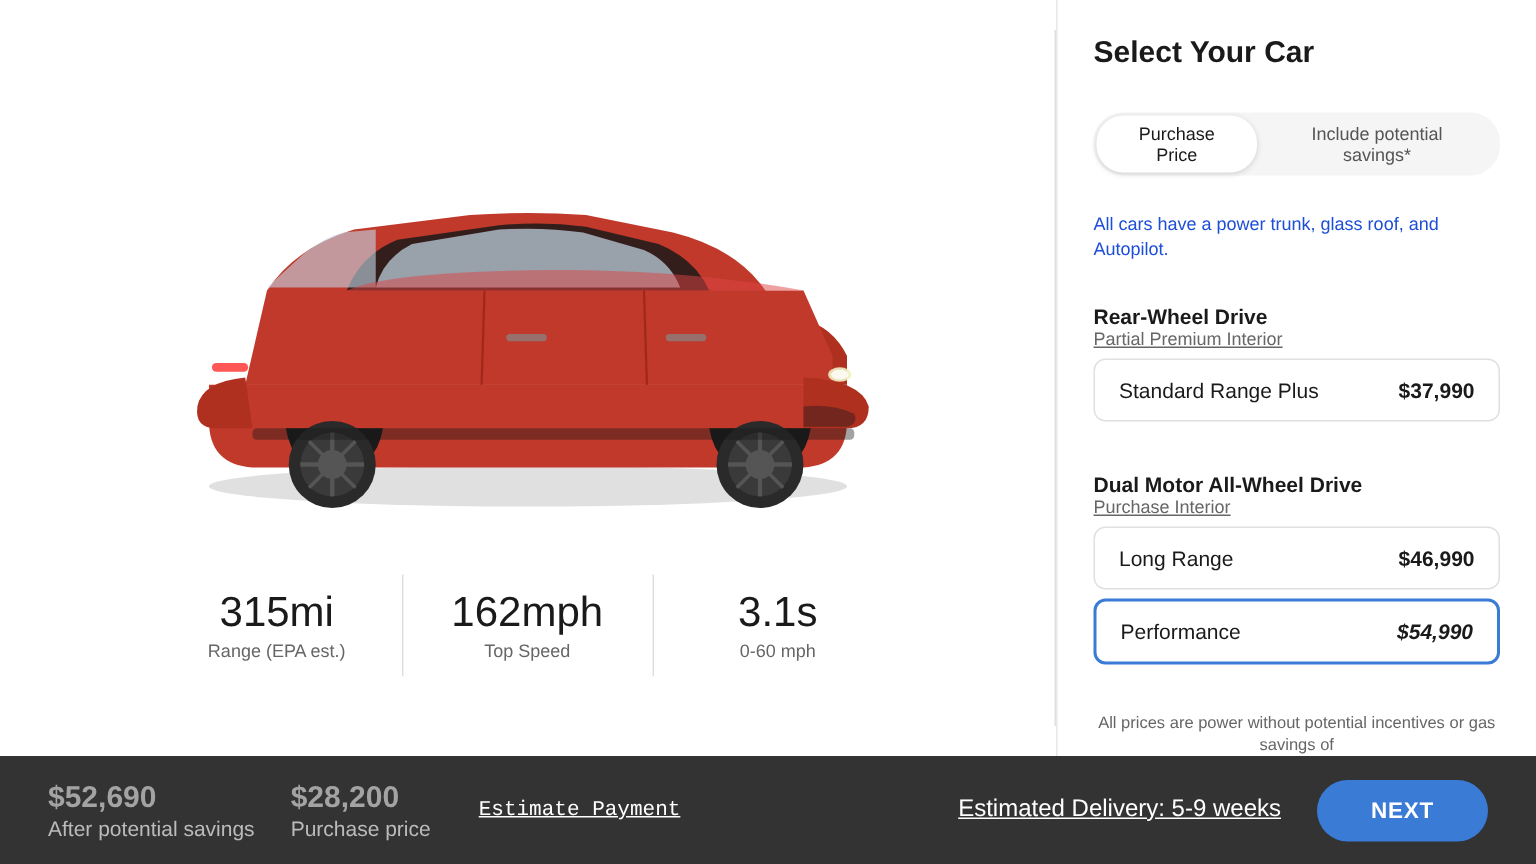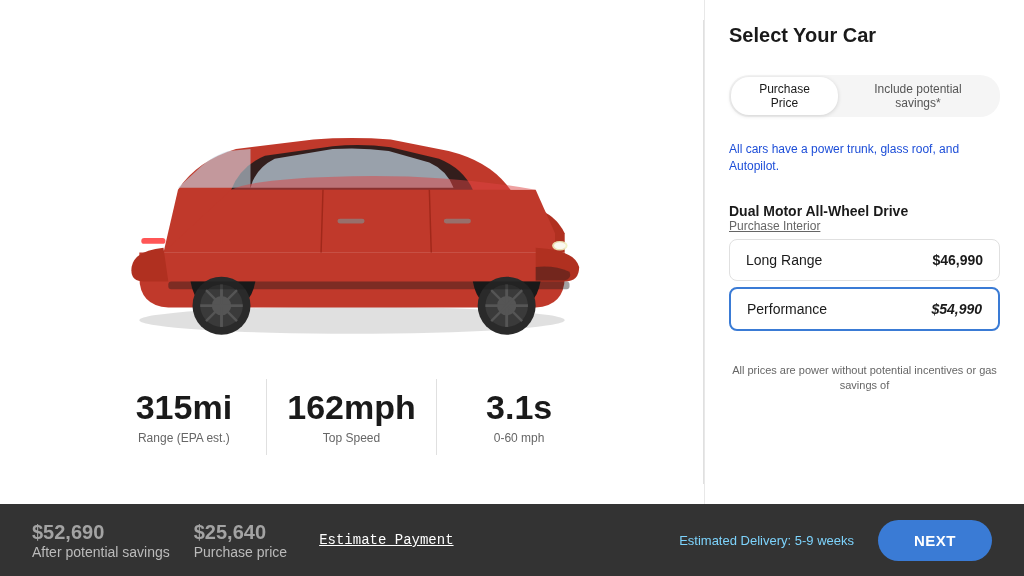--- a/index.html
+++ b/index.html
@@ -51,22 +51,22 @@
       flex: 1;
       text-align: center;
       padding: 10px 20px;
     }
 
     .stat-item + .stat-item {
       border-left: 1px solid #e0e0e0;
     }
 
     .stat-value {
-      font-size: 34px;
-      font-weight: 700;
+      font-size: 28px;
+      font-weight: 400;
       color: #1a1a1a;
       line-height: 1.1;
     }
 
     .stat-label {
       font-size: 12px;
       color: #666;
       margin-top: 4px;
     }
 
@@ -219,22 +219,23 @@
       text-decoration: underline;
       cursor: pointer;
       font-weight: 500;
       margin-left: 8px;
       font-family: Liberation Mono, monospace;
     }
 
     .spacer { flex: 1; }
 
     .delivery-link {
-      font-size: 13px;
-      color: #7dd3fc;
+      font-size: 16px;
+      color: #ffffff;
+      text-decoration: underline;
       cursor: pointer;
     }
 
     .next-btn {
       background: #3a7bd5;
       color: #fff;
       border: none;
       border-radius: 25px;
       padding: 12px 36px;
       font-size: 15px;
@@ -333,20 +334,28 @@
   <div class="right-panel">
     <h2 class="section-title">Select Your Car</h2>
 
     <div class="toggle-group">
       <button class="toggle-btn active">Purchase Price</button>
       <button class="toggle-btn inactive">Include potential savings*</button>
     </div>
 
     <p class="feature-note">All cars have a power trunk, glass roof, and Autopilot.</p>
 
+    <div>
+      <div class="drive-section-title">Rear-Wheel Drive</div>
+      <div class="interior-label">Partial Premium Interior</div>
+      <button class="car-option-btn">
+        <span class="option-name">Standard Range Plus</span>
+        <span class="option-price">$37,990</span>
+      </button>
+    </div>
 
     <div>
       <div class="drive-section-title">Dual Motor All-Wheel Drive</div>
       <div class="interior-label">Purchase Interior</div>
       <button class="car-option-btn">
         <span class="option-name">Long Range</span>
         <span class="option-price">$46,990</span>
       </button>
       <button class="car-option-btn selected">
         <span class="option-name">Performance</span>
@@ -358,21 +367,21 @@
   </div>
 </div>
 
 <div class="bottom-bar">
   <div class="price-block">
     <span class="price-main">$52,690</span>
     <span class="price-sub">After potential savings</span>
   </div>
 
   <div class="price-block">
-    <span class="price-main">$25,640</span>
+    <span class="price-main">$28,200</span>
     <span class="price-sub">Purchase price</span>
   </div>
 
   <span class="estimate-payment-link">Estimate Payment</span>
 
   <div class="spacer"></div>
 
   <span class="delivery-link">Estimated Delivery: 5-9 weeks</span>
 
   <button class="next-btn">NEXT</button>

